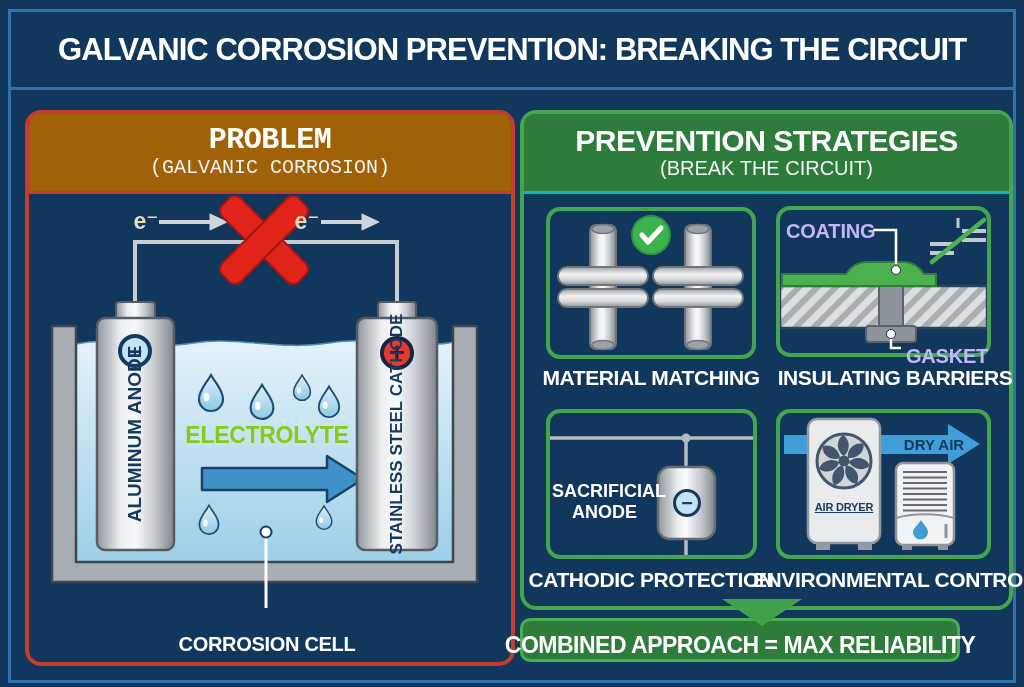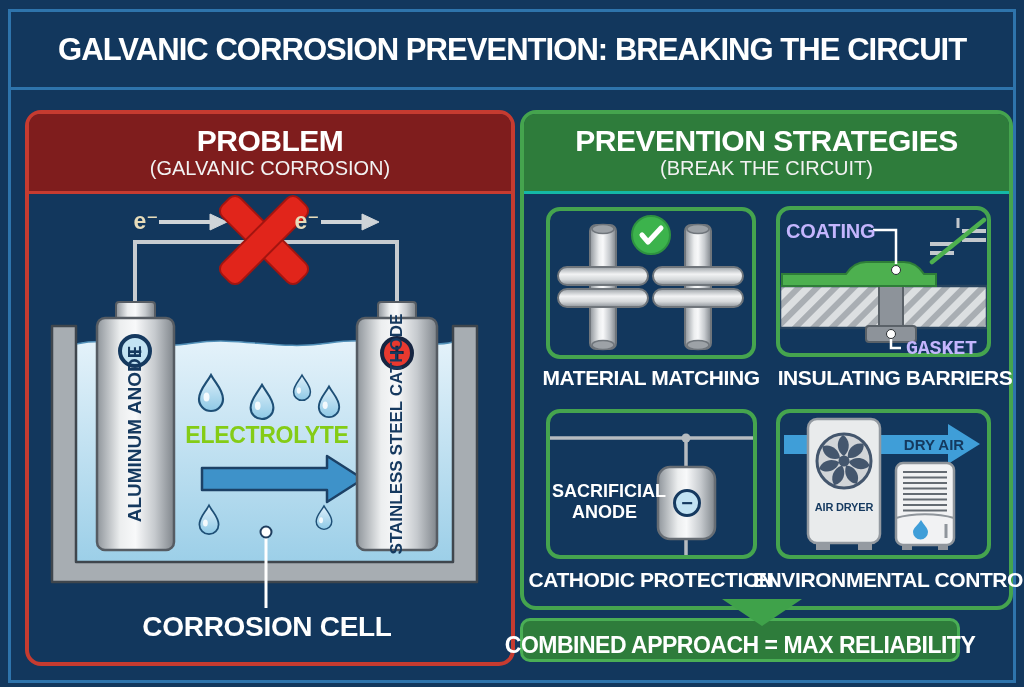--- a/index.html
+++ b/index.html
@@ -19,34 +19,34 @@
     transform:scaleX(.97);white-space:nowrap;
   }
   
   .panel{border-radius:16px;}
   .panel-problem{left:25px;top:110px;width:482px;height:548px;border:4px solid #c63b30;}
   .panel-prevention{left:520px;top:110px;width:485px;height:492px;border:4px solid #45a44e;}
   .panel-header{
     left:0;top:0;width:100%;height:80px;border-radius:11px 11px 0 0;
     display:flex;flex-direction:column;align-items:center;justify-content:center;box-sizing:border-box;
   }
-  .header-red{background:#7f1d1d;border-bottom:3px solid #c63b30;}
+  .header-red{background:#a16207;border-bottom:3px solid #c63b30;font-family:Liberation Mono, monospace;}
   .header-green{background:#2e7c3b;border-bottom:3px solid #14b8a6;}
   .panel-heading{color:#fff;font-weight:bold;font-size:30px;letter-spacing:-0.5px;line-height:1.05;}
   .panel-subheading{color:#f2f2f2;font-weight:normal;font-size:20px;letter-spacing:0px;line-height:1.2;}
   .panel-body{position:absolute;left:0;top:80px;width:100%;height:468px;}
 
   
   .electron-label{color:#e7dcba;font-weight:bold;font-size:23px;text-align:center;}
   .electrolyte-label{color:#84cc16;font-weight:bold;font-size:23px;letter-spacing:-0.3px;text-align:center;}
   .vlabel{
     transform:rotate(-90deg);transform-origin:center;text-align:center;
     font-weight:bold;color:#15395f;white-space:nowrap;height:22px;line-height:22px;
   }
-  .corrosion-label{color:#ffffff;font-weight:bold;font-size:28px;letter-spacing:-0.3px;text-align:center;}
+  .corrosion-label{color:#ffffff;font-weight:bold;font-size:20px;letter-spacing:-0.3px;text-align:center;margin-top:22px;}
   .badge{
     border-radius:50%;display:flex;align-items:center;justify-content:center;
     font-weight:bold;box-sizing:border-box;
   }
   .badge-minus{width:34px;height:34px;border:4px solid #15395f;background:#c2e3f3;color:#15395f;font-size:25px;line-height:1;}
   .badge-plus{width:34px;height:34px;border:4px solid #162541;background:#e8392f;color:#14223d;font-size:27px;line-height:1;}
   .badge-small{width:28px;height:28px;border:3px solid #15395f;background:#c2e3f3;color:#15395f;font-size:20px;line-height:1;}
 
   
   .strategy-box{border:4px solid #45a44e;border-radius:14px;box-sizing:border-box;}
@@ -238,21 +238,21 @@
         <g transform="translate(150,6)">
           <line x1="0" y1="28" x2="24" y2="28" stroke="#c3c8cd" stroke-width="4"></line>
           <line x1="0" y1="37" x2="24" y2="37" stroke="#c3c8cd" stroke-width="4"></line>
           <line x1="32" y1="15" x2="56" y2="15" stroke="#c3c8cd" stroke-width="4"></line>
           <line x1="32" y1="24" x2="56" y2="24" stroke="#c3c8cd" stroke-width="4"></line>
           <line x1="28" y1="2" x2="28" y2="12" stroke="#c3c8cd" stroke-width="3"></line>
           <line x1="2" y1="46" x2="54" y2="4" stroke="#4db04f" stroke-width="4.5" stroke-linecap="round"></line>
         </g>
       </svg>
       <div class="abs mini-label" style="left:6px;top:10px;width:88px;">COATING</div>
-      <div class="abs mini-label" style="left:126px;top:127px;width:78px;font-family:Liberation Mono, monospace;">GASKET</div>
+      <div class="abs mini-label" style="left:126px;top:135px;width:78px;">GASKET</div>
     </div>
     <div class="abs strategy-label" style="left:234px;top:172px;width:274px;">INSULATING BARRIERS</div>
 
     <div class="abs strategy-box" style="left:22px;top:215px;width:211px;height:150px;">
       <svg width="203" height="142" viewBox="0 0 203 142">
         <g stroke="#b6bbc0">
           <line x1="0" y1="25" x2="203" y2="25" stroke-width="3.5"></line>
           <line x1="136" y1="25" x2="136" y2="142" stroke-width="3.5"></line>
         </g>
         <circle cx="136" cy="25" r="4.5" fill="#b6bbc0"></circle>
@@ -306,21 +306,21 @@
               <line x1="123" y1="97.5" x2="167" y2="97.5"></line>
           </g>
           <path d="M116,105 C 132,100 158,100 174,105" fill="none" stroke="#8f959b" stroke-width="2"></path>
           <path d="M141,107 C 144,112 148,115 148,119 A7.5,7.5 0 1,1 133,119 C 133,115 138,112 141,107 Z" fill="#3f9ed8"></path>
           <line x1="166" y1="111" x2="166" y2="125" stroke="#8f959b" stroke-width="3"></line>
           <rect x="122" y="132" width="10" height="5" fill="#8f959b"></rect>
           <rect x="158" y="132" width="10" height="5" fill="#8f959b"></rect>
         </g>
       </svg>
       <div class="abs dryair-label" style="left:112px;top:23px;width:84px;">DRY AIR</div>
-      <div class="abs airdryer-label" style="left:28px;top:88px;width:72px;">AIR DRYER</div>
+      <div class="abs airdryer-label" style="left:28px;top:88px;width:72px;text-decoration:underline;">AIR DRYER</div>
     </div>
     <div class="abs strategy-label" style="left:229px;top:374px;width:260px;">ENVIRONMENTAL CONTROL</div>
   </div>
 </div>
 
 <svg class="abs chevron" width="80" height="27" viewBox="0 0 80 27">
   <polygon points="0,0 80,0 40,27" fill="#3fa24a"></polygon>
 </svg>
 
 <div class="abs banner">

